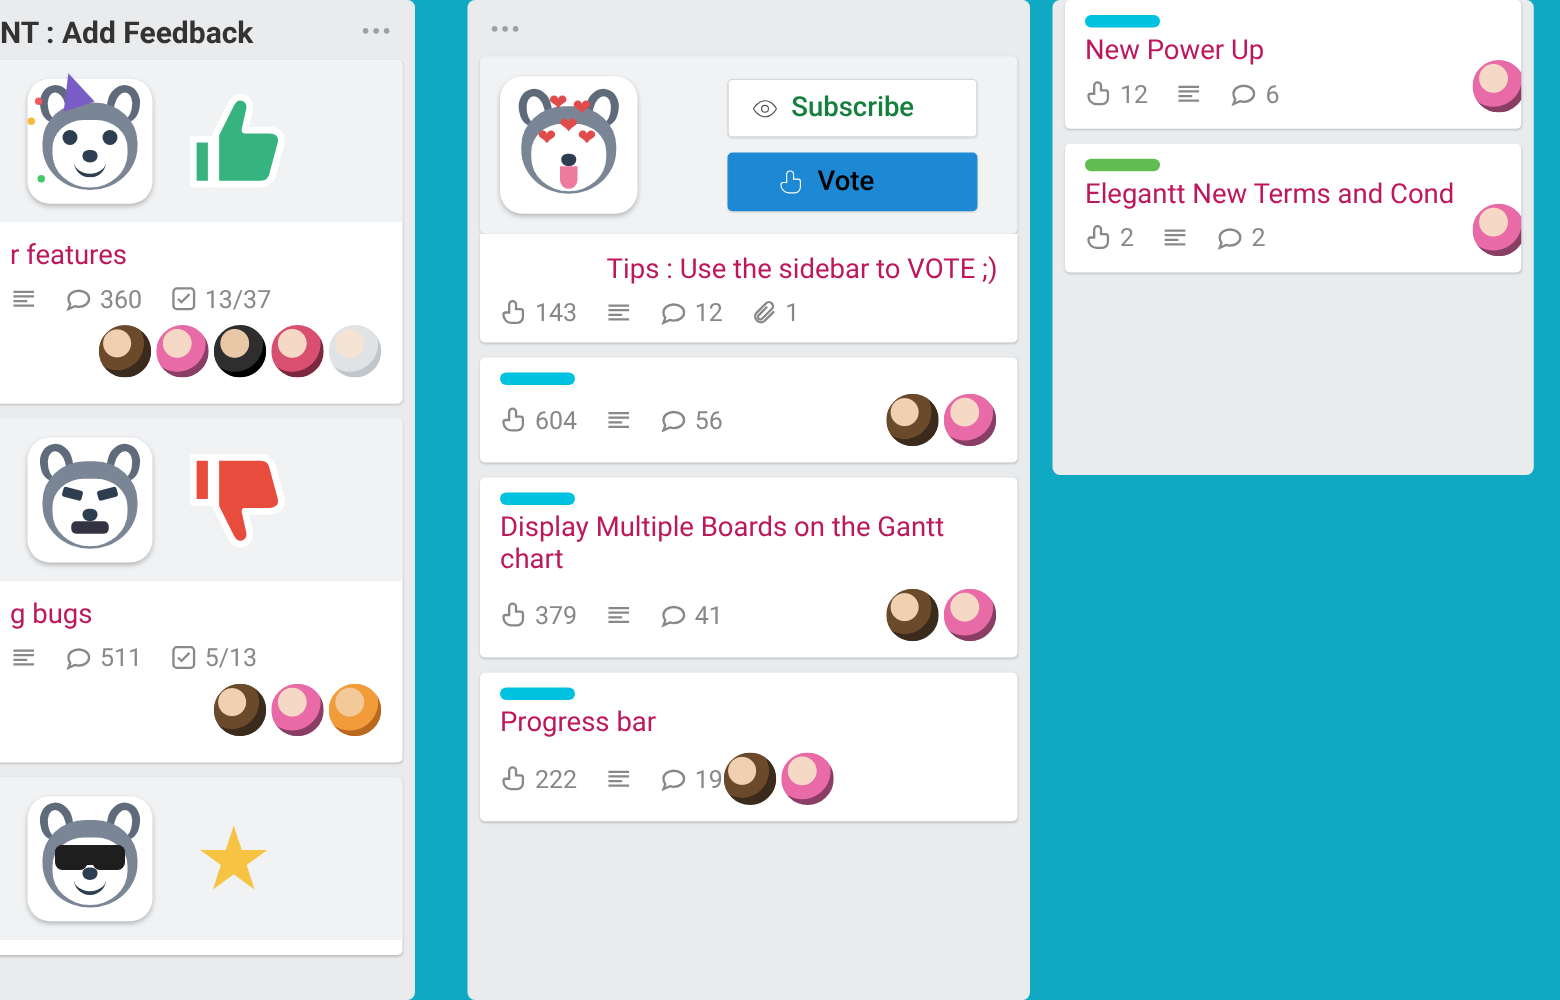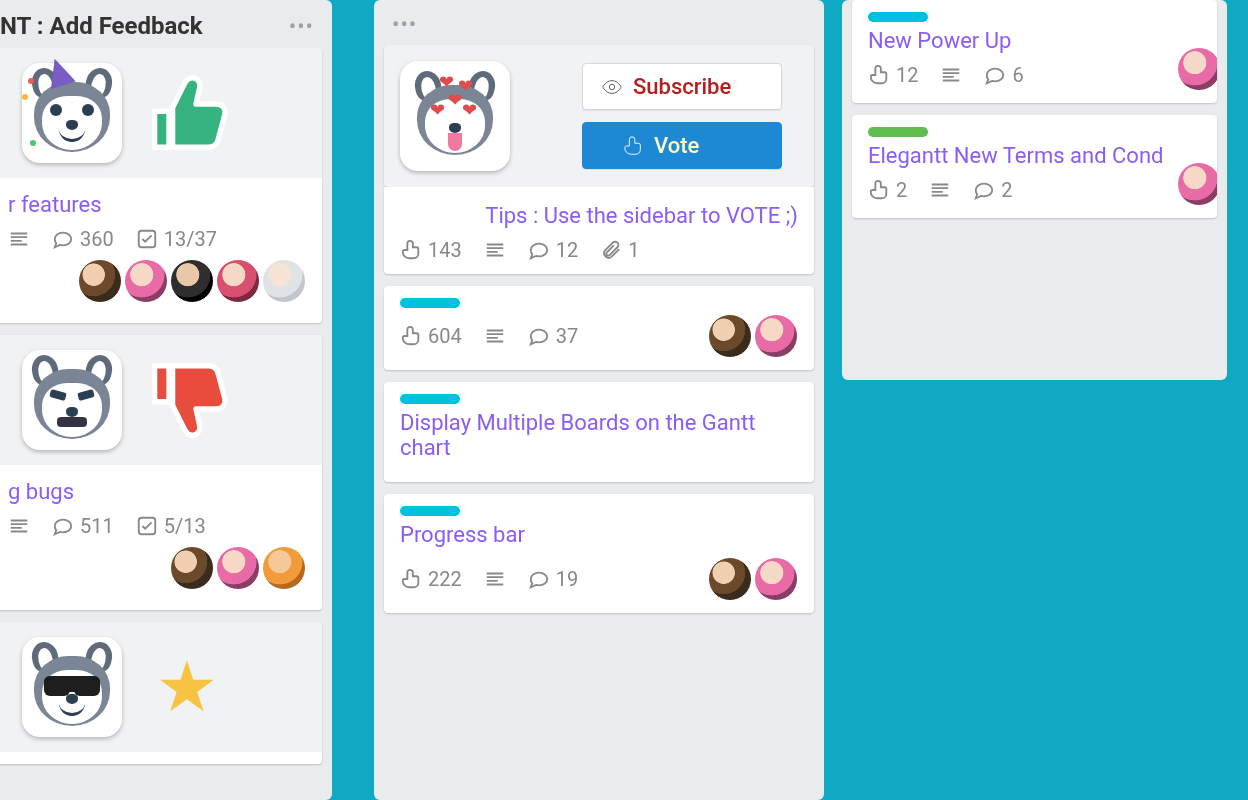--- a/index.html
+++ b/index.html
@@ -68,21 +68,21 @@
     background: #f0f2f4;
     border-radius: 4px 4px 0 0;
     display: flex;
     align-items: center;
     padding-left: 30px;
     gap: 20px;
   }
   .card .body-area { padding: 10px 16px 8px; }
   .card-title {
     font-size: 22px;
-    color: #8b5cf6;
+    color: #be185d;
     margin: 4px 0 10px;
   }
   .labels { display: flex; gap: 6px; margin-bottom: 6px; }
   .label {
     width: 60px; height: 10px; border-radius: 10px;
   }
   .label.blue  { background: #00c2e0; }
   .label.green { background: #61bd4f; }
   .badges {
     display: flex; align-items: center; gap: 22px;
@@ -150,26 +150,26 @@
   .husky-cool .shades::before,.husky-cool .shades::after{content:"";position:absolute;top:0;width:26px;height:20px;background:#1e1e1e;border-radius:6px;}
   .husky-cool .shades::before{left:0;} .husky-cool .shades::after{right:0;}
 
   .thumb-up, .thumb-down { width:90px;height:90px;position:relative; }
   .thumb-up svg, .thumb-down svg{width:100%;height:100%;}
   .star{ width:90px;height:90px;display:flex;align-items:center;justify-content:center;font-size:70px;color:#f6c343; text-shadow:0 0 0 4px #fff;}
 
   .btn {
     display:inline-flex;align-items:center;gap:10px;
     border-radius:4px;padding:10px 18px;font-size:22px;font-weight:500;
-    cursor:pointer;border:1px solid #d3d8dc;background:#fff;color:#b91c1c;
+    cursor:pointer;border:1px solid #d3d8dc;background:#fff;color:#15803d;
     box-shadow:0 1px 1px rgba(0,0,0,.08);
     min-width:200px;
   }
   .btn svg{width:22px;height:22px;}
-  .btn.primary{background:#1d88d4;color:#fef9c3;border-color:#1d88d4;padding-left:39px;}
+  .btn.primary{background:#1d88d4;color:#000000;border-color:#1d88d4;padding-left:39px;}
   .btn.primary svg{stroke:#fff;}
   .btn-col{display:flex;flex-direction:column;gap:12px;margin-left:auto;padding-right:16px;}
 
   .badges-partial { margin-left:-50px; padding-left:50px; overflow:hidden; }
   .list-c .card .members { justify-content:flex-end; margin-top:-40px; }
   .list-c .card { overflow:hidden; }
   
   .list-c { overflow: visible; }
   .cut-right { position: relative; }
 </style>
@@ -405,43 +405,68 @@
               </span>
             <span class="badge icon-desc">
                 <svg viewBox="0 0 24 24">
                   <path d="M3 5h18v2H3zM3 9h18v2H3zM3 13h12v2H3zM3 17h18v2H3z"></path>
                 </svg>
               </span>
             <span class="badge">
                 <svg viewBox="0 0 24 24">
                   <path d="M21 12c0 4-4 7-9 7-1.2 0-2.3-.2-3.3-.5L3 21l1.6-4.3C3.6 15.4 3 13.8 3 12c0-4 4-7 9-7s9 3 9 7z"></path>
                 </svg>
-                <span>37</span>
+                <span>56</span>
               </span>
           </div>
           <div class="members" style="margin-top:0;">
             <span class="avatar m1"></span>
             <span class="avatar m2"></span>
           </div>
         </div>
       </div>
 
       <div class="card">
         <div class="labels">
             <span class="label blue"></span>
           </div>
         <div class="card-title">Display Multiple Boards on the Gantt chart</div>
+        <div style="display:flex;align-items:center;justify-content:space-between;">
+          <div class="badges">
+            <span class="badge">
+                <svg viewBox="0 0 24 24">
+                  <path d="M14 9V5a3 3 0 0 0-6 0v7H5a2 2 0 0 0-2 2 7 7 0 0 0 7 7h5a5 5 0 0 0 5-5v-5a2 2 0 0 0-2-2h-4z"></path>
+                </svg>
+                <span>379</span>
+              </span>
+            <span class="badge icon-desc">
+                <svg viewBox="0 0 24 24">
+                  <path d="M3 5h18v2H3zM3 9h18v2H3zM3 13h12v2H3zM3 17h18v2H3z"></path>
+                </svg>
+              </span>
+            <span class="badge">
+                <svg viewBox="0 0 24 24">
+                  <path d="M21 12c0 4-4 7-9 7-1.2 0-2.3-.2-3.3-.5L3 21l1.6-4.3C3.6 15.4 3 13.8 3 12c0-4 4-7 9-7s9 3 9 7z"></path>
+                </svg>
+                <span>41</span>
+              </span>
+          </div>
+          <div class="members" style="margin-top:0;">
+            <span class="avatar m1"></span>
+            <span class="avatar m2"></span>
+          </div>
+        </div>
       </div>
 
       <div class="card">
         <div class="labels">
             <span class="label blue"></span>
           </div>
         <div class="card-title">Progress bar</div>
-        <div style="display:flex;align-items:center;justify-content:space-between;">
+        <div style="display:flex;align-items:center;">
           <div class="badges">
             <span class="badge">
                 <svg viewBox="0 0 24 24">
                   <path d="M14 9V5a3 3 0 0 0-6 0v7H5a2 2 0 0 0-2 2 7 7 0 0 0 7 7h5a5 5 0 0 0 5-5v-5a2 2 0 0 0-2-2h-4z"></path>
                 </svg>
                 <span>222</span>
               </span>
             <span class="badge icon-desc">
                 <svg viewBox="0 0 24 24">
                   <path d="M3 5h18v2H3zM3 9h18v2H3zM3 13h12v2H3zM3 17h18v2H3z"></path>

